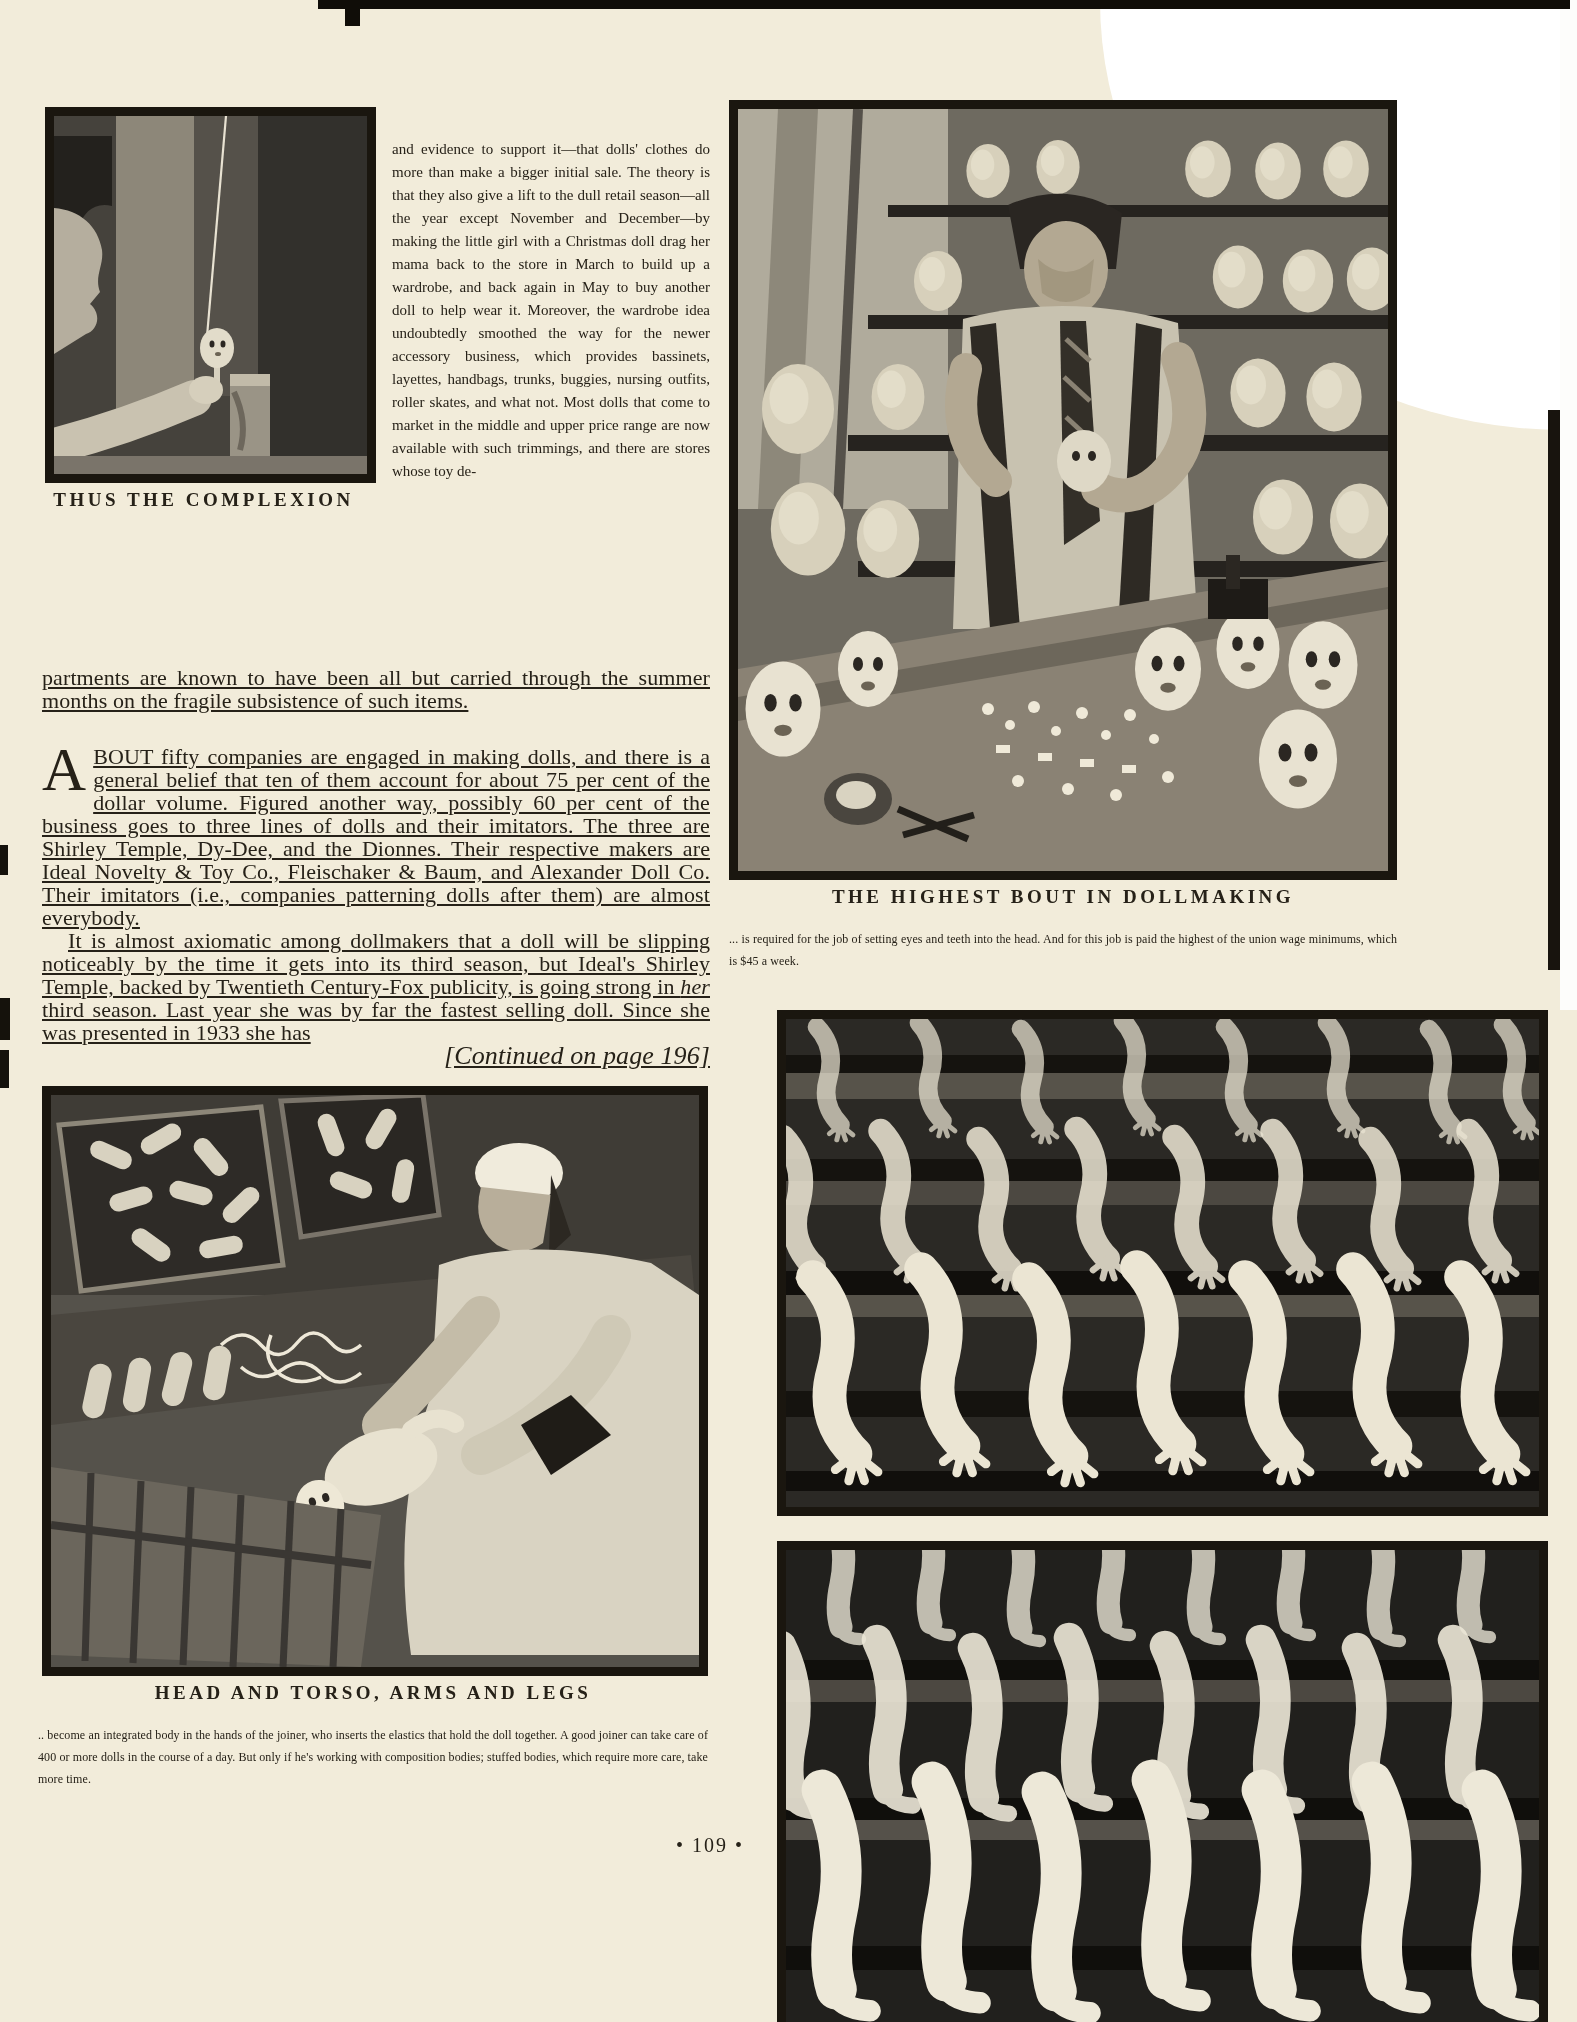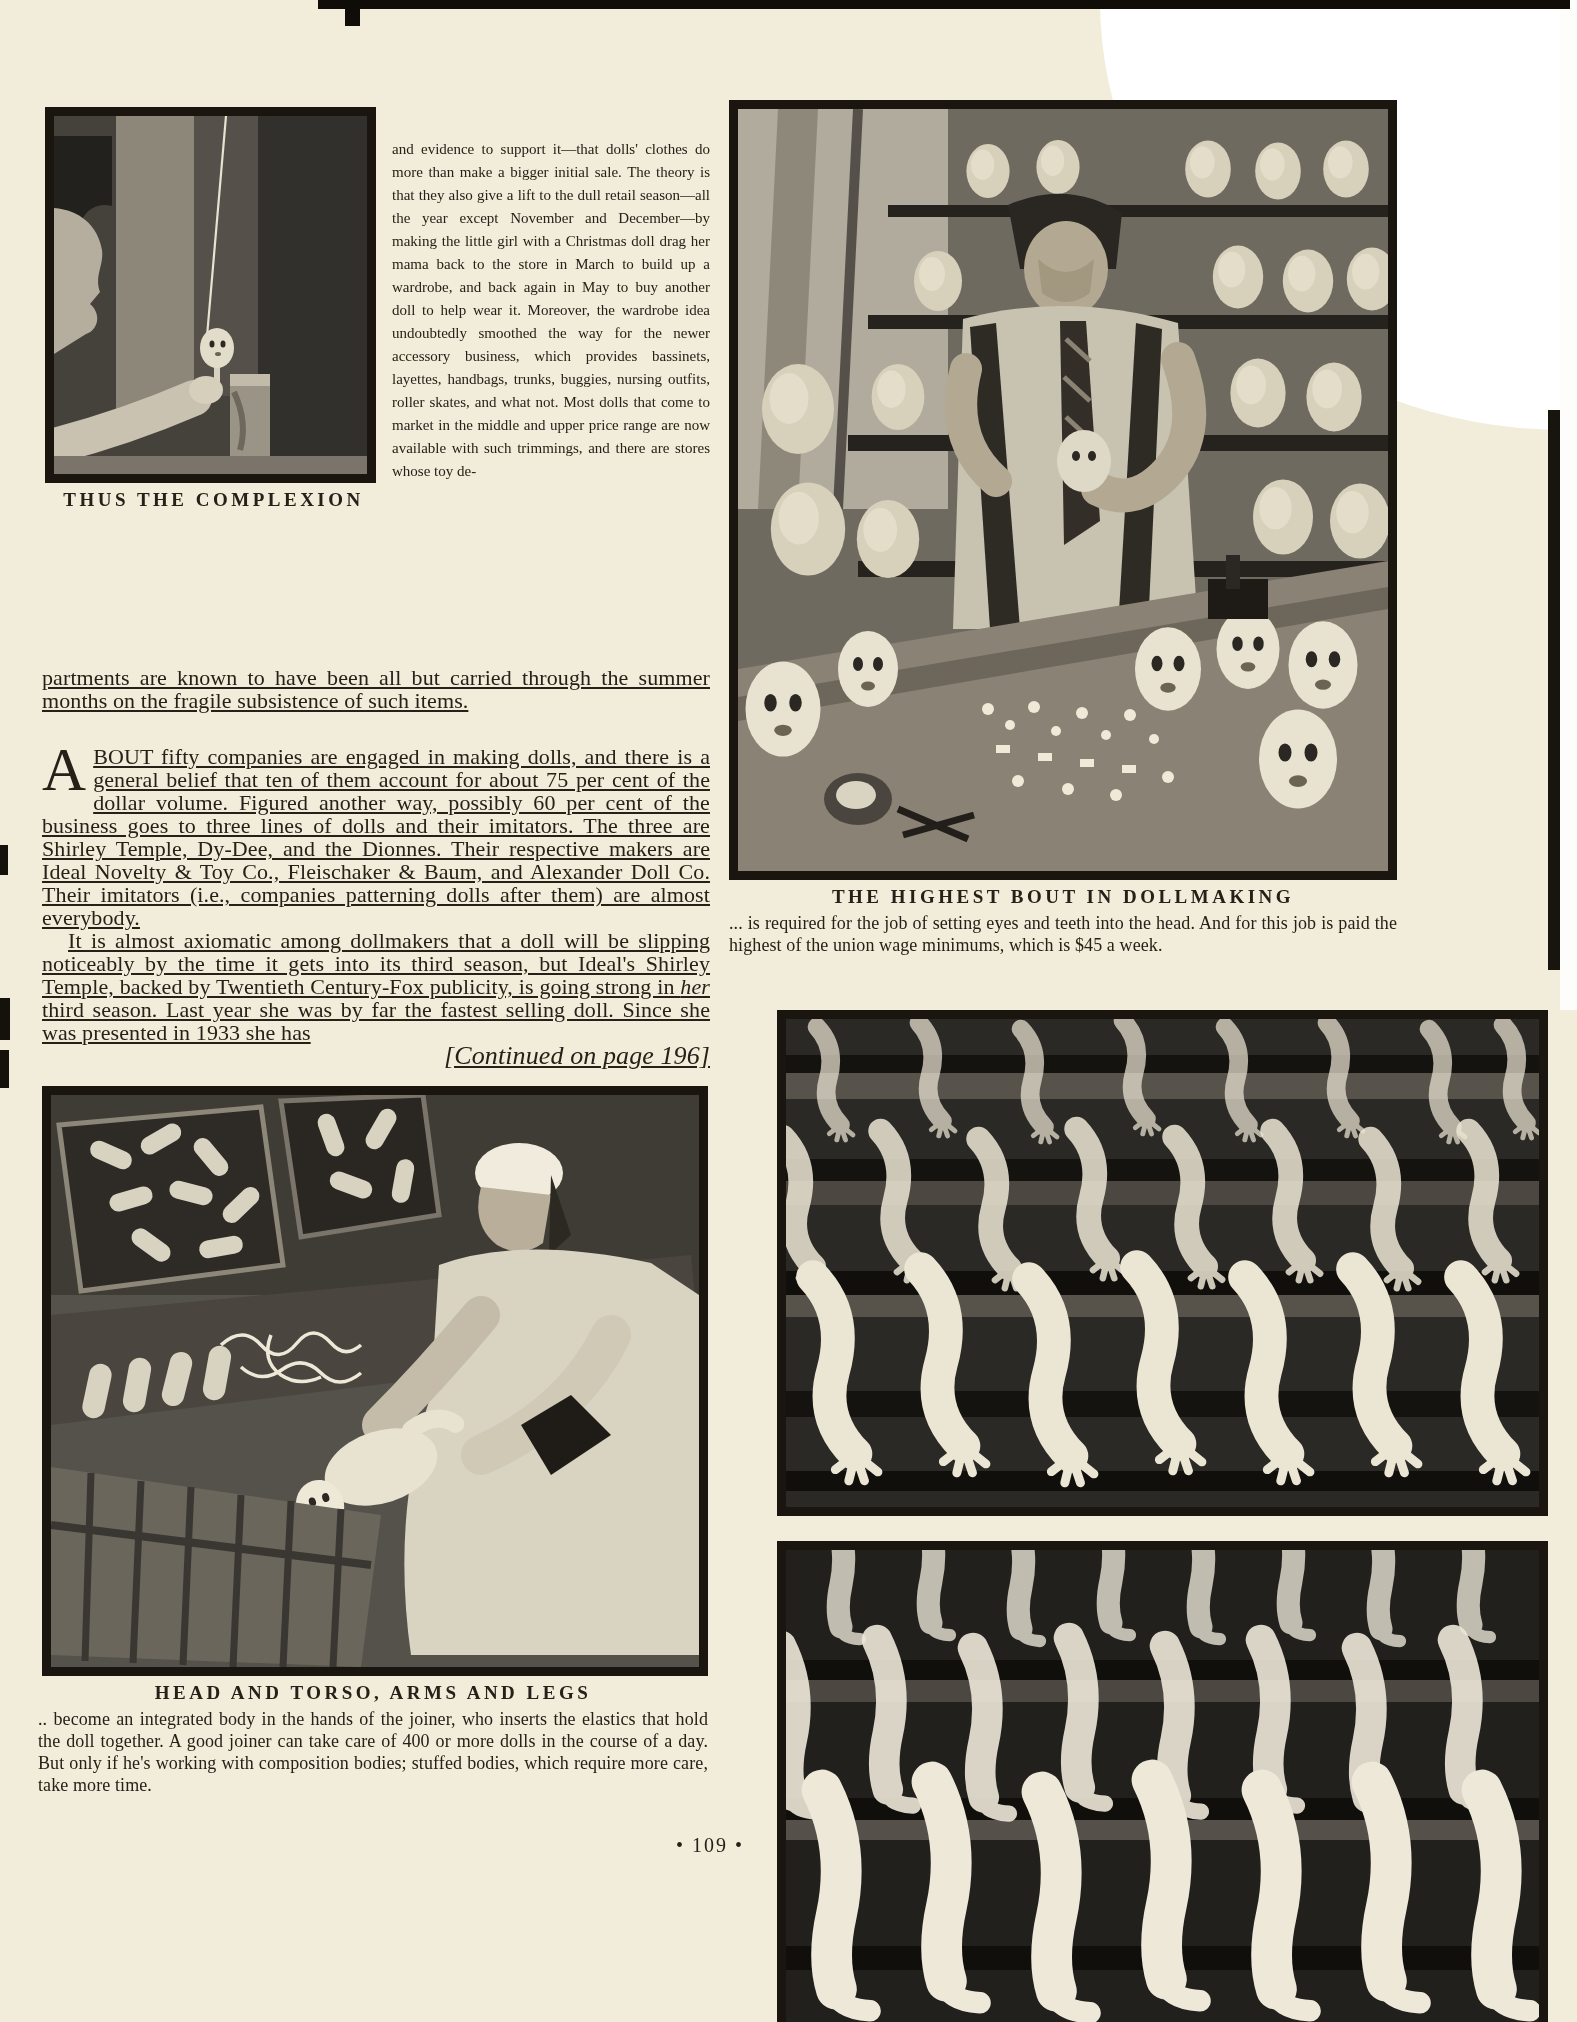--- a/index.html
+++ b/index.html
@@ -48,24 +48,24 @@
   }
   .continued{
     text-align:right;font-style:italic;font-size:26px;line-height:23px;
     margin:0;
   }
   .cap-title{
     font-weight:bold;letter-spacing:3.5px;font-size:19px;line-height:22px;
     text-align:center;white-space:nowrap;
   }
   .cap-text{
-    font-size:18px;line-height:22px;text-align:justify;margin-top:4px;
+    font-size:12px;line-height:22px;text-align:justify;margin-top:20px;
     letter-spacing:0.1px;
   }
-  .cap-complexion{left:48px;top:489px;width:331px;}
+  .cap-complexion{left:38px;top:489px;width:331px;}
   .cap-skill{left:729px;top:886px;width:668px;}
   .cap-joiner{left:38px;top:1682px;width:670px;}
   .pagenum{
     left:645px;top:1834px;width:130px;text-align:center;
     font-size:20px;letter-spacing:2px;
   }
   em.her{font-style:italic;}
 </style>
 </head>
 <body>

